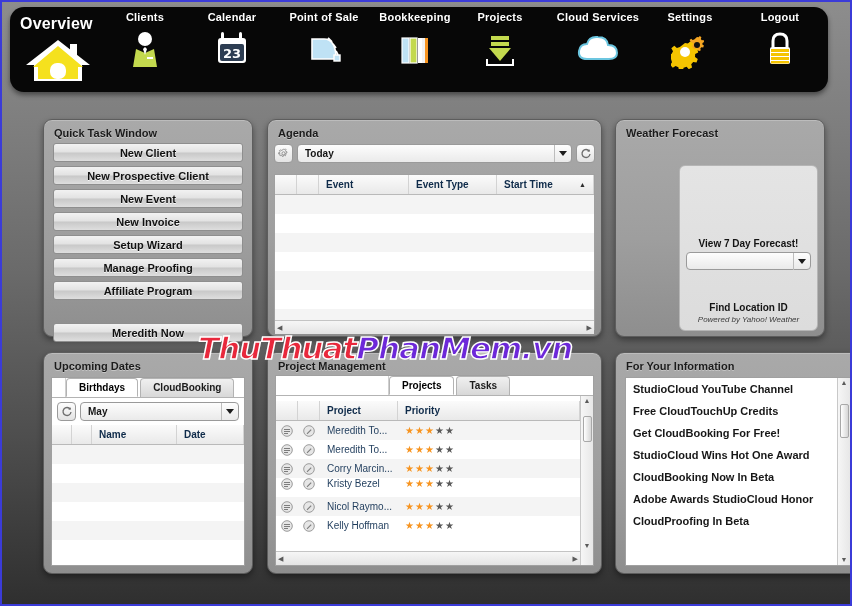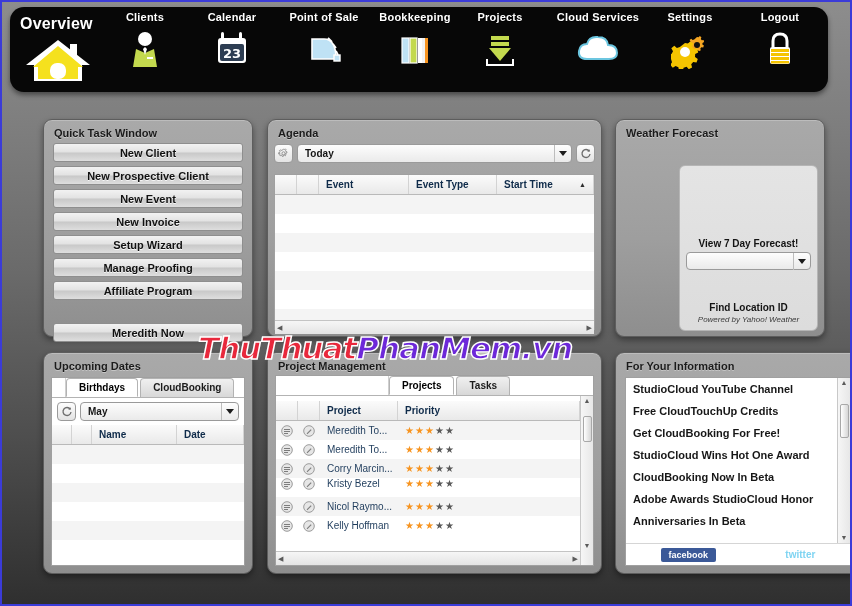--- a/index.html
+++ b/index.html
@@ -520,27 +520,23 @@
 
   <div class="white-box" style="position:absolute;left:9px;top:24px;right:9px;bottom:7px;display:flex;flex-direction:column;">
     <div style="display:flex;flex:1;overflow:hidden;">
       <div style="flex:1;overflow:hidden;" id="fyi-list">
           <div class="fyi-item">StudioCloud YouTube Channel</div>
           <div class="fyi-item">Free CloudTouchUp Credits</div>
           <div class="fyi-item">Get CloudBooking For Free!</div>
           <div class="fyi-item">StudioCloud Wins Hot One Award</div>
           <div class="fyi-item">CloudBooking Now In Beta</div>
           <div class="fyi-item">Adobe Awards StudioCloud Honor</div>
-          <div class="fyi-item">Anniversaries In Beta</div>
+          <div class="fyi-item">CloudProofing In Beta</div>
         </div>
       <div class="vscroll">
         <span class="sb-arrow">▲</span>
         <div class="sb-thumb" style="height:34px;margin-top:16px;"></div>
         <div style="flex:1;"></div>
         <span class="sb-arrow">▼</span>
       </div>
     </div>
-    <div class="social-bar">
-      <span class="fb-btn">facebook</span>
-      <span class="tw-btn">twitter</span>
-    </div>
   </div>
 </div>
 
 </body></html>

